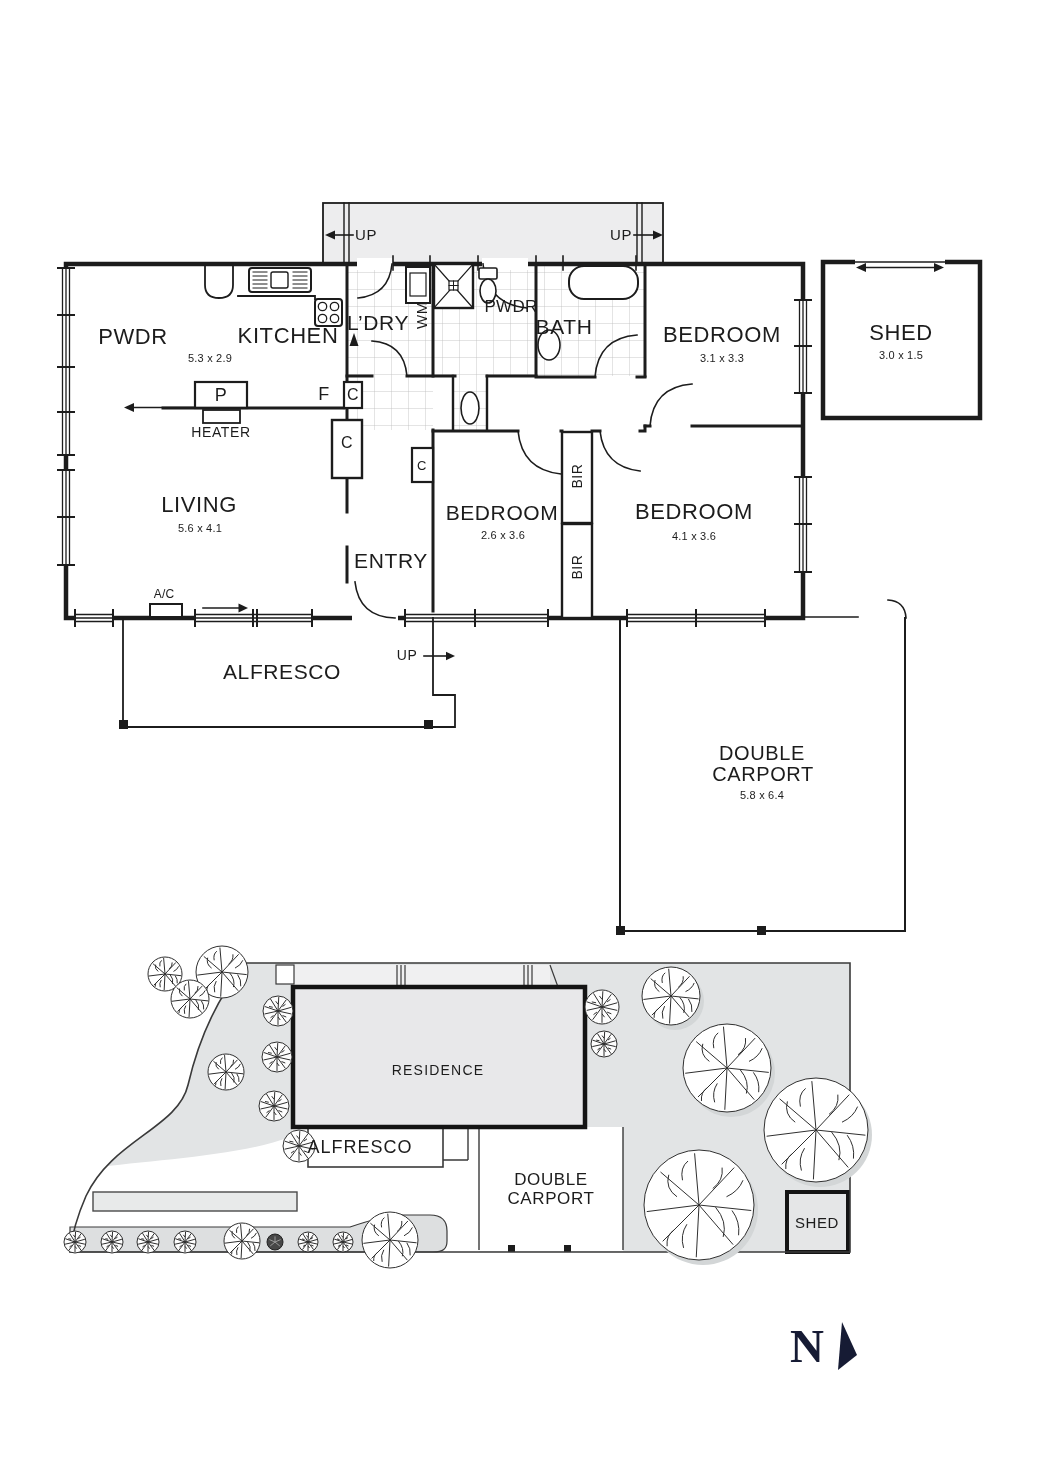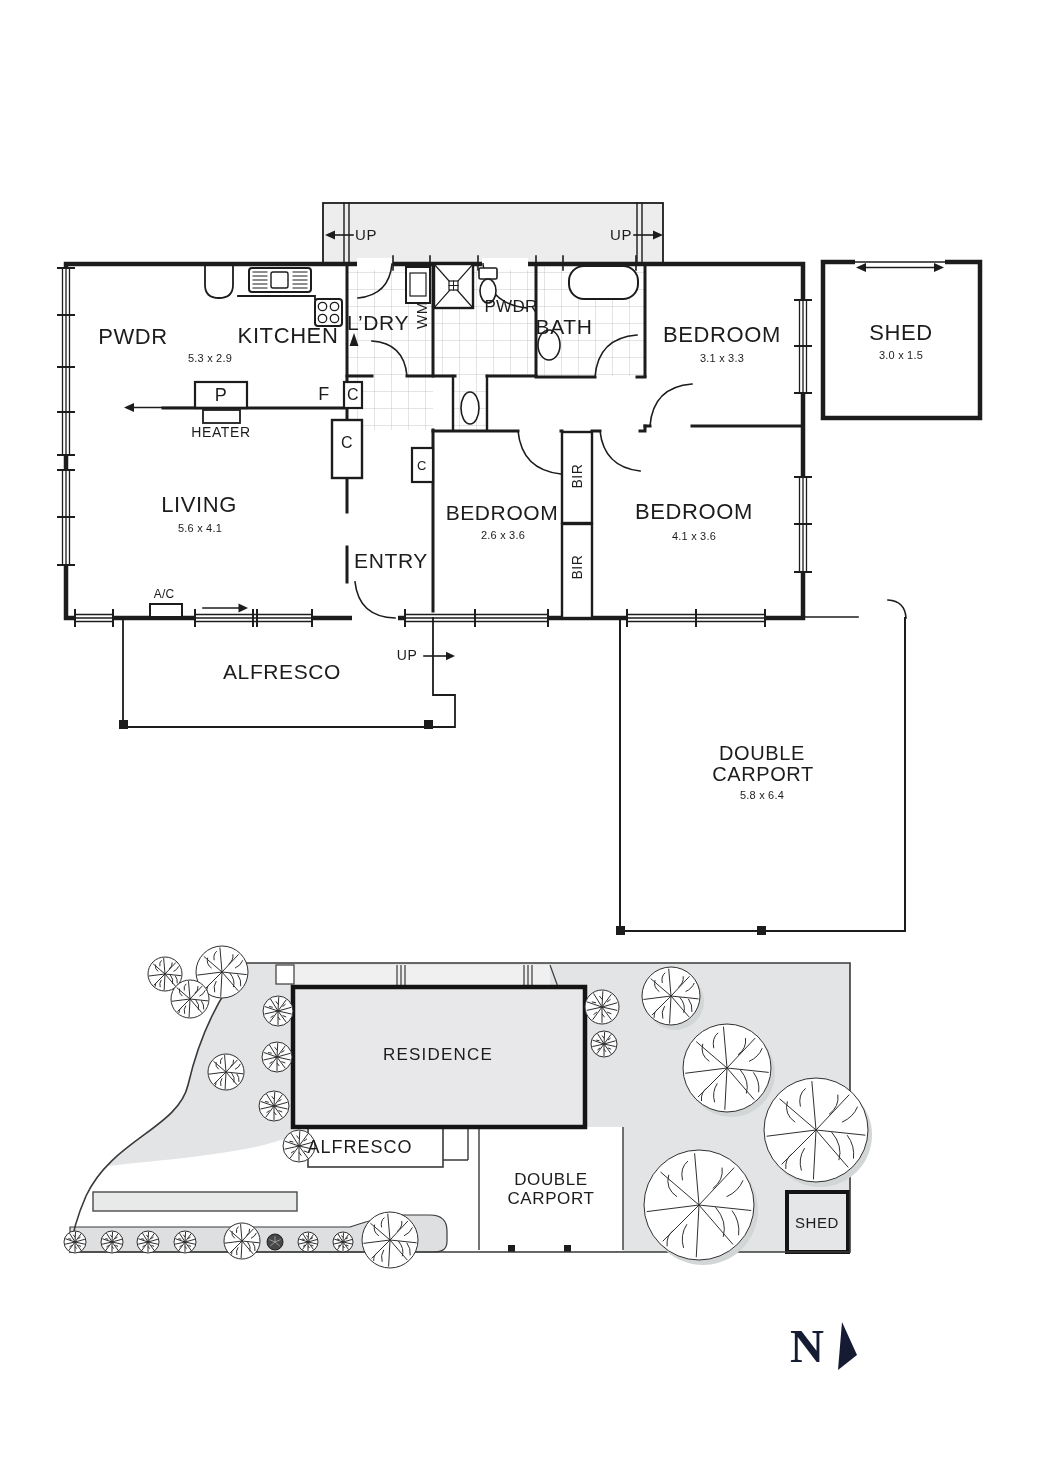--- a/index.html
+++ b/index.html
@@ -13,21 +13,21 @@
   .r21{font-size:21px;}
   .r20{font-size:20px;}
   .d15{font-size:11px;letter-spacing:0.2px;}
   .s18{font-size:18px;}
   .s16{font-size:16px;}
   .s15{font-size:15px;}
   .s14{font-size:14px;}
   .s13{font-size:13px;}
   .s12{font-size:12px;letter-spacing:0.2px;}
   .s11{font-size:17px;letter-spacing:0.3px;}
-  .site19{font-size:17px;letter-spacing:1.2px;}
+  .site19{font-size:14px;letter-spacing:1.2px;margin-top:16px;}
   .site18{font-size:18px;letter-spacing:1px;}
   .site17{font-size:17px;letter-spacing:0.6px;}
   .site15{font-size:15px;letter-spacing:0.6px;}
   .north-n{font-family:"Liberation Serif",serif;font-size:47px;font-weight:bold;
            color:#161b34;letter-spacing:0;}
 </style>
 </head>
 <body>
 
 <div id="stage">

